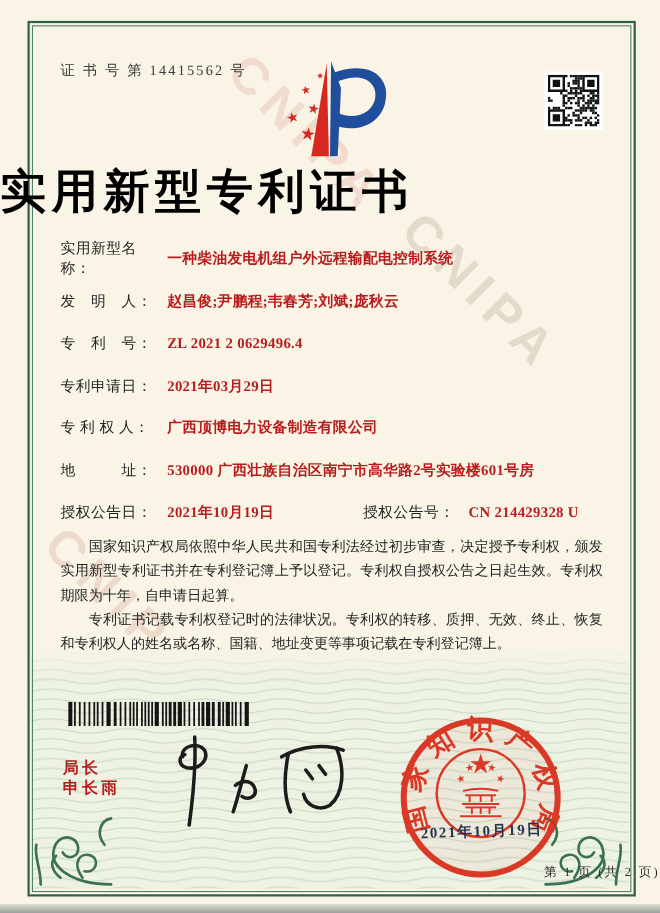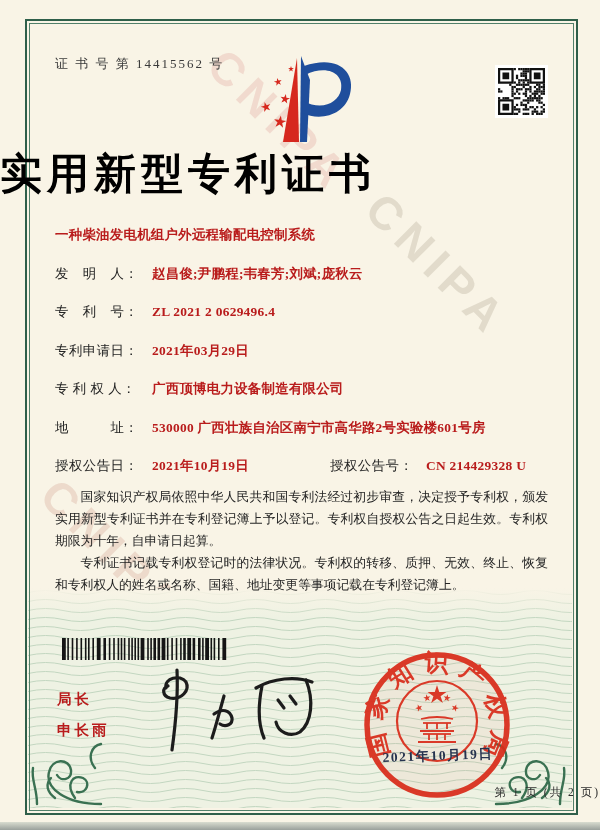--- a/index.html
+++ b/index.html
@@ -41,21 +41,21 @@
   .paragraphs{position:absolute;left:55px;right:52px;top:486px;z-index:3;
               font-size:12.8px;line-height:1.72;color:#242424;text-align:justify;}
   .paragraphs p{margin:0;text-indent:2em;}
 
   .barcode{position:absolute;left:62px;top:638px;z-index:3;}
 
   .director{position:absolute;left:57px;top:690px;z-index:4;
             font-family:"Liberation Sans","DejaVu Sans",sans-serif;
             font-weight:600;font-size:14.5px;color:#b91c1c;letter-spacing:3px;}
   .director div{line-height:18px;}
-  .director .dname{margin-top:13px;}
+  .director .dname{}
 
   .signature{position:absolute;left:128px;top:666px;z-index:4;}
 
   .ornament{position:absolute;z-index:3;}
   .orn-left{left:27px;top:730px;}
   .orn-right{left:492px;top:730px;transform:scaleX(-1);}
 
   .seal{position:absolute;left:357px;top:645px;z-index:4;}
   .seal-date{position:absolute;left:350px;top:747px;width:176px;z-index:5;
              text-align:center;font-size:13.5px;font-weight:bold;color:#26334f;
@@ -274,20 +274,21 @@
         <path d="M0,0h15.400000000000002v15.400000000000002h-15.400000000000002z M2.2,2.2v11h11v-11z M4.4,4.4h6.6000000000000005v6.6000000000000005h-6.6000000000000005z" fill-rule="evenodd"></path>
         <path d="M30.800000000000004,0h15.400000000000002v15.400000000000002h-15.400000000000002z M33.00000000000001,2.2v11h11v-11z M35.2,4.4h6.6000000000000005v6.6000000000000005h-6.6000000000000005z" fill-rule="evenodd"></path>
         <path d="M0,30.800000000000004h15.400000000000002v15.400000000000002h-15.400000000000002z M2.2,33.00000000000001v11h11v-11z M4.4,35.2h6.6000000000000005v6.6000000000000005h-6.6000000000000005z" fill-rule="evenodd"></path>
       </g>
   </svg>
 
   <div class="title">实用新型专利证书</div>
 
   <div class="fields">
     <div class="field-row">
+      <span class="flabel">实用新型名称：</span>
       <span class="fvalue">一种柴油发电机组户外远程输配电控制系统</span>
     </div>
     <div class="field-row">
       <span class="flabel">发　明　人：</span>
       <span class="fvalue">赵昌俊;尹鹏程;韦春芳;刘斌;庞秋云</span>
     </div>
     <div class="field-row">
       <span class="flabel">专　利　号：</span>
       <span class="fvalue">ZL 2021 2 0629496.4</span>
     </div>

